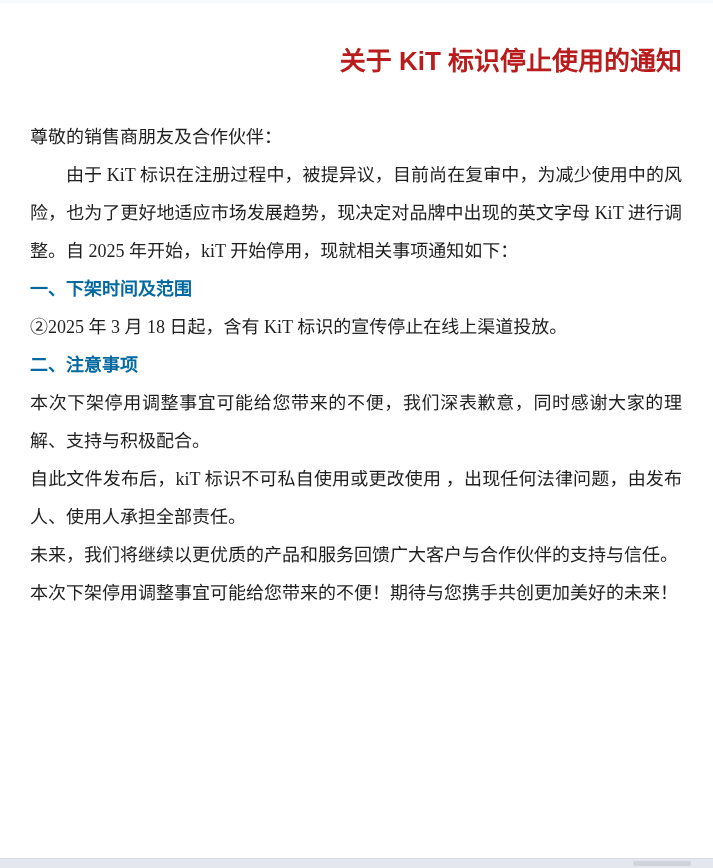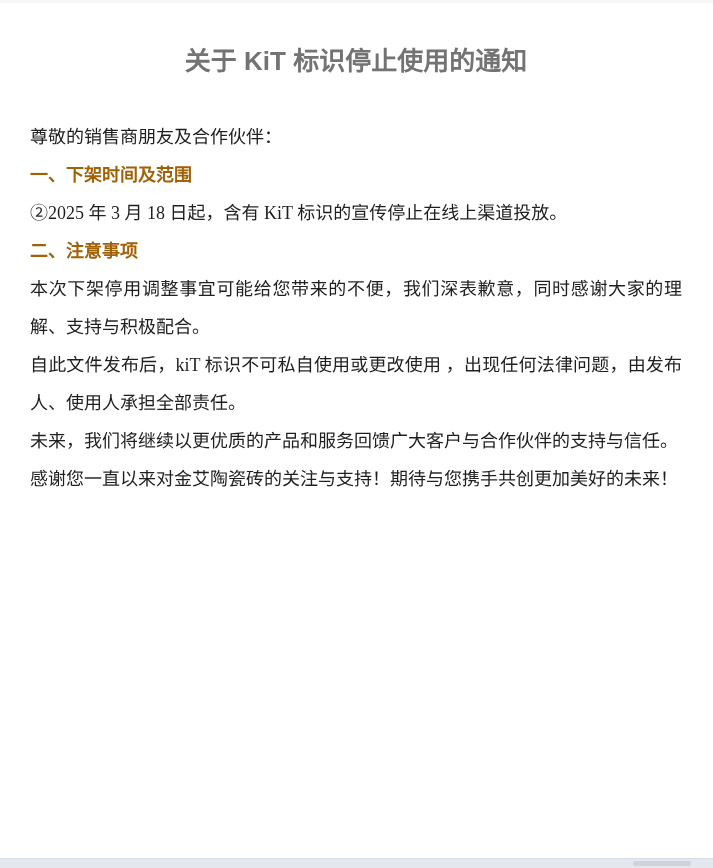--- a/index.html
+++ b/index.html
@@ -23,38 +23,38 @@
     left: 30px;
     right: 31px;
     top: 45px;
   }
   .doc-title {
     margin: 0;
     font-family: "Liberation Sans", "DejaVu Sans", sans-serif;
     font-size: 26px;
     line-height: 32px;
     font-weight: bold;
-    text-align: center;
-    color: #737373;
+    text-align: right;
+    color: #b91c1c;
   }
   .body-text {
     margin-top: 41px;
     font-size: 18px;
     line-height: 38px;
     text-align: justify;
   }
   .body-text p { margin: 0; }
   .indent { text-indent: 2em; }
   .section-heading {
     margin: 0;
     font-family: "Liberation Sans", "DejaVu Sans", sans-serif;
     font-size: 18px;
     line-height: 38px;
     font-weight: bold;
-    color: #a16207;
+    color: #0369a1;
     text-align: left;
   }
   .signature-block {
     margin: 32px 35px 0 auto;
     width: 240px;
     text-align: center;
     font-size: 18px;
     line-height: 38px;
   }
   .signature-block p { margin: 0; }
@@ -80,35 +80,36 @@
 
 <div class="page">
   <div class="top-edge"></div>
 
   <div class="content">
     <h1 class="doc-title">关于 KiT 标识停止使用的通知</h1>
 
     <div class="body-text">
       <p>尊敬的销售商朋友及合作伙伴：</p>
 
+      <p class="indent">由于 KiT 标识在注册过程中，被提异议，目前尚在复审中，为减少使用中的风险，也为了更好地适应市场发展趋势，现决定对品牌中出现的英文字母 KiT 进行调整。自 2025 年开始，kiT 开始停用，现就相关事项通知如下：</p>
 
       <h2 class="section-heading">一、下架时间及范围</h2>
 
 
       <p>②2025 年 3 月 18 日起，含有 KiT 标识的宣传停止在线上渠道投放。</p>
 
       <h2 class="section-heading">二、注意事项</h2>
 
       <p>本次下架停用调整事宜可能给您带来的不便，我们深表歉意，同时感谢大家的理解、支持与积极配合。</p>
 
       <p>自此文件发布后，kiT 标识不可私自使用或更改使用 ，出现任何法律问题，由发布人、使用人承担全部责任。</p>
 
       <p>未来，我们将继续以更优质的产品和服务回馈广大客户与合作伙伴的支持与信任。</p>
 
-      <p>感谢您一直以来对金艾陶瓷砖的关注与支持！期待与您携手共创更加美好的未来！</p>
+      <p>本次下架停用调整事宜可能给您带来的不便！期待与您携手共创更加美好的未来！</p>
     </div>
 
   </div>
 
   <div class="bottom-bar">
     <div class="bottom-bar-patch"></div>
   </div>
 </div>
 
 </body></html>

